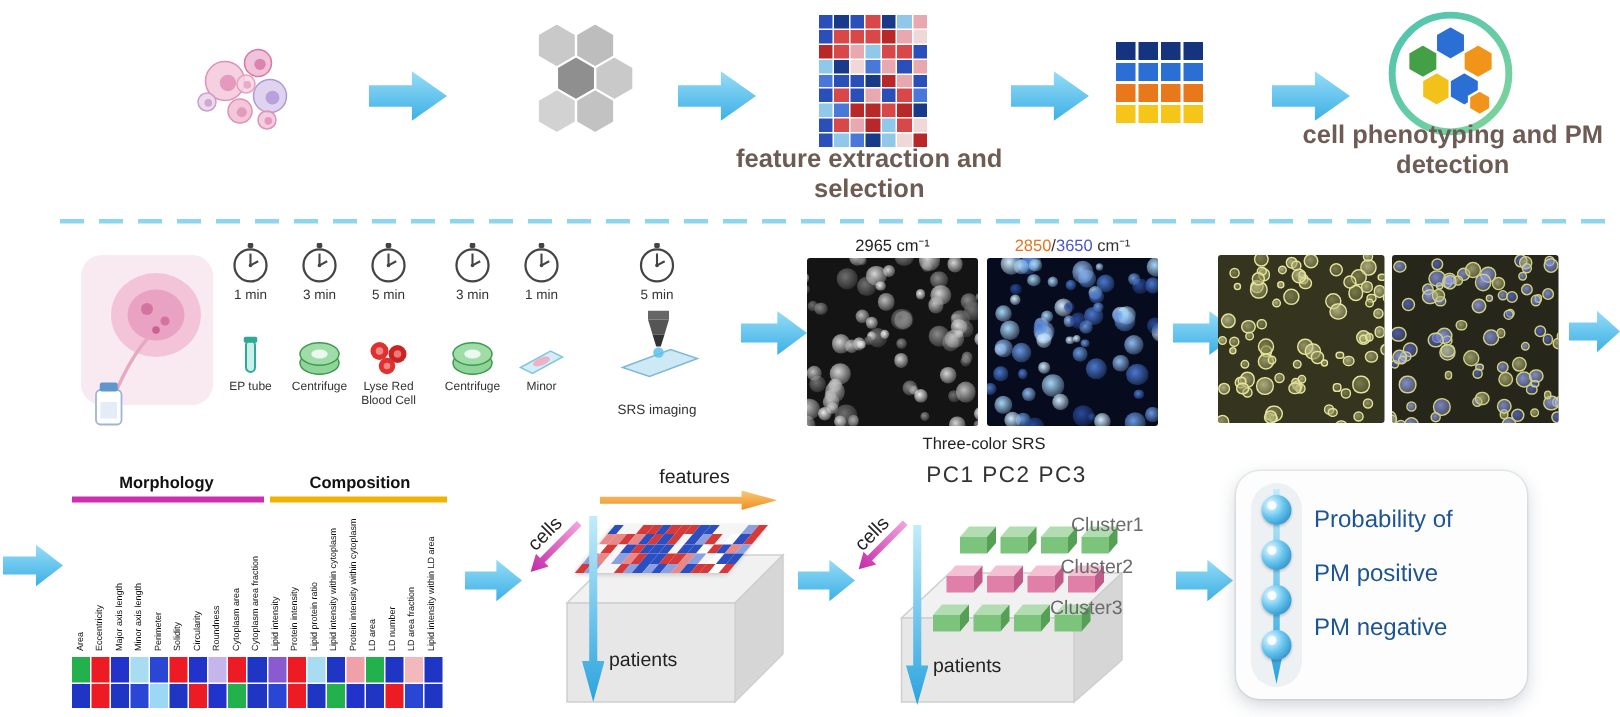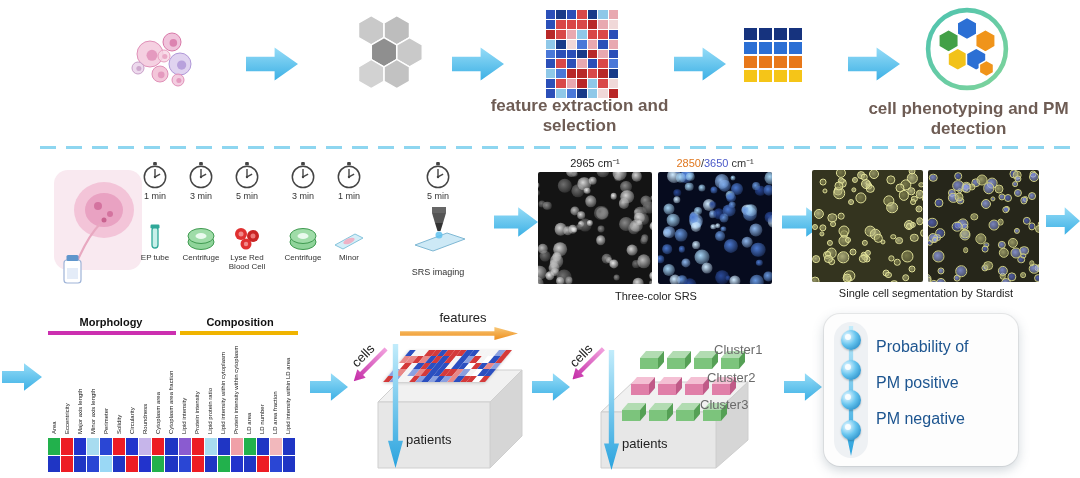--- a/index.html
+++ b/index.html
@@ -162,38 +162,38 @@
     <circle cx="42" cy="42" r="38" fill="#fff" stroke="url(#ringg)" stroke-width="4.5"></circle>
   <polygon points="42,11 51.53,16.5 51.53,27.5 42,33 32.47,27.5 32.47,16.5" fill="#2b6fd4" stroke="#fff" stroke-width="1.5"></polygon>
       <polygon points="60,23 69.53,28.5 69.53,39.5 60,45 50.47,39.5 50.47,28.5" fill="#f0941a" stroke="#fff" stroke-width="1.5"></polygon>
       <polygon points="24,23 33.53,28.5 33.53,39.5 24,45 14.47,39.5 14.47,28.5" fill="#43a047" stroke="#fff" stroke-width="1.5"></polygon>
       <polygon points="33,41 42.53,46.5 42.53,57.5 33,63 23.47,57.5 23.47,46.5" fill="#f2c21a" stroke="#fff" stroke-width="1.5"></polygon>
       <polygon points="51,41 60.53,46.5 60.53,57.5 51,63 41.47,57.5 41.47,46.5" fill="#2b6fd4" stroke="#fff" stroke-width="1.5"></polygon>
       <polygon points="61,53 67.93,57 67.93,65 61,69 54.07,65 54.07,57" fill="#f0941a" stroke="#fff" stroke-width="1.5"></polygon>
     </svg>
 
   <div class="stage-label" style="left:487px;top:96px;width:185px">feature extraction and selection</div>
-  <div class="stage-label" style="left:866px;top:99px;width:205px">cell phenotyping and PM detection</div>
+  <div class="stage-label" style="left:866px;top:80px;width:205px">cell phenotyping and PM detection</div>
 
   <div class="separator" style="left:40px;top:146px;width:1040px"></div>
 
   <svg class="abs" style="left:52px;top:168px" width="92" height="118" viewBox="0 0 92 118">
     <rect x="2" y="2" width="88" height="100" rx="14" fill="#f9e9f0"></rect>
     <ellipse cx="52" cy="42" rx="30" ry="28" fill="#f3c4d8"></ellipse>
     <ellipse cx="52" cy="42" rx="19" ry="17" fill="#e9a2c2"></ellipse>
     <circle cx="46" cy="38" r="4" fill="#d4739f"></circle>
       <circle cx="58" cy="46" r="3" fill="#d4739f"></circle>
       <circle cx="52" cy="52" r="2.5" fill="#c9628f"></circle>
     <path d="M24 96 C 30 82, 38 66, 48 56" stroke="#e8a8c0" stroke-width="2.2" fill="none"></path>
     <rect x="12" y="92" width="17" height="23" rx="3" fill="#fff" stroke="#9fb4d8" stroke-width="1.2"></rect>
     <rect x="14.5" y="87" width="12" height="6" rx="1.5" fill="#5f96cc"></rect>
     <rect x="15" y="100" width="11" height="11" fill="#e4ecf8"></rect>
   </svg>
 
-  <div class="prep-row" style="left:132px;top:162px">
+  <div class="prep-row" style="left:144px;top:162px">
     <div class="prep-col">
       <svg class="clock" viewBox="0 0 28 30">
           <rect x="12" y="0" width="4" height="3.5" rx="1" fill="#444"></rect>
           <circle cx="14" cy="16" r="11.5" fill="#fff" stroke="#444" stroke-width="1.6"></circle>
           <line x1="14" y1="16" x2="14" y2="7.5" stroke="#444" stroke-width="1.5"></line>
           <line x1="14" y1="16" x2="19.5" y2="13" stroke="#444" stroke-width="1.5"></line>
           <circle cx="14" cy="16" r="1.3" fill="#444"></circle>
         </svg>
       <div class="time">1 min</div>
       <div class="prep-icon">
@@ -626,21 +626,20 @@
       <span class="dot" style="height: 7.6px; width: 7.6px; left: 27.1%; top: 5.3%; border: 1px solid rgb(207, 207, 133); background: radial-gradient(circle at 40% 40%, rgba(90, 106, 200, 0.8), rgba(90, 106, 200, 0.267));"></span>
       <span class="dot" style="height: 10.4px; width: 10.4px; left: 68.3%; top: 74.1%; border: 1px solid rgb(207, 207, 133); background: radial-gradient(circle at 40% 40%, rgba(180, 180, 120, 0.8), rgba(180, 180, 120, 0.267));"></span>
       <span class="dot" style="height: 10.9px; width: 10.9px; left: 59.6%; top: 48.8%; border: 1px solid rgb(207, 207, 133); background: radial-gradient(circle at 40% 40%, rgba(142, 156, 232, 0.8), rgba(142, 156, 232, 0.267));"></span>
       <span class="dot" style="height: 8.3px; width: 8.3px; left: 5.3%; top: 102%; border: 1px solid rgb(207, 207, 133); background: radial-gradient(circle at 40% 40%, rgba(142, 156, 232, 0.8), rgba(142, 156, 232, 0.267));"></span>
       <span class="dot" style="height: 8.5px; width: 8.5px; left: 4.7%; top: 7%; border: 1px solid rgb(207, 207, 133); background: radial-gradient(circle at 40% 40%, rgba(142, 156, 232, 0.8), rgba(142, 156, 232, 0.267));"></span>
       <span class="dot" style="height: 7.4px; width: 7.4px; left: 41.8%; top: 41.6%; border: 1px solid rgb(207, 207, 133); background: radial-gradient(circle at 40% 40%, rgba(180, 180, 120, 0.8), rgba(180, 180, 120, 0.267));"></span>
       <span class="dot" style="height: 9.8px; width: 9.8px; left: 34.8%; top: 16.5%; border: 1px solid rgb(207, 207, 133); background: radial-gradient(circle at 40% 40%, rgba(142, 156, 232, 0.8), rgba(142, 156, 232, 0.267));"></span>
       <span class="dot" style="height: 9.3px; width: 9.3px; left: 75.5%; top: 95.3%; border: 1px solid rgb(207, 207, 133); background: radial-gradient(circle at 40% 40%, rgba(90, 106, 200, 0.8), rgba(90, 106, 200, 0.267));"></span>
       <span class="dot" style="height: 7.2px; width: 7.2px; left: 86.5%; top: 27.1%; border: 1px solid rgb(207, 207, 133); background: radial-gradient(circle at 40% 40%, rgba(142, 156, 232, 0.8), rgba(142, 156, 232, 0.267));"></span>
     </div>
-  <div class="caption" style="left:810px;top:287px;width:232px">Single cell segmentation by Stardist</div>
 
   <div class="abs arrow-r" style="left:1046px;top:206px;width:34px;height:30px"></div>
 
   <div class="abs arrow-r" style="left:2px;top:362px;width:40px;height:30px"></div>
 
   <div class="abs" style="left:46px;top:316px;width:260px;height:160px">
     <div class="grp-hdr" style="left:0;top:0;width:130px">Morphology</div>
     <div class="grp-hdr" style="left:132px;top:0;width:124px">Composition</div>
     <div class="abs" style="left: 2px; top: 15px; width: 128px; height: 4px; background: rgb(204, 47, 176);"></div>
     <div class="abs" style="left: 134px; top: 15px; width: 118px; height: 4px; background: rgb(240, 180, 0);"></div>
@@ -801,20 +800,21 @@
       </div>
     <div class="axis-label" style="left:2px;top:38px;transform:rotate(-45deg)">cells</div>
     <div class="abs arrow-d-magenta" style="left:16px;top:32px;width:12px;height:46px;transform:rotate(45deg)"></div>
     <div class="abs arrow-d-blue" style="left:40px;top:34px;width:15px;height:124px"></div>
     <div class="axis-label" style="left:58px;top:122px">patients</div>
   </div>
 
   <div class="abs arrow-r" style="left:532px;top:372px;width:38px;height:30px"></div>
 
   <div class="abs" style="left:566px;top:308px;width:212px;height:170px">
+    <div class="abs" style="left:30px;top:0;width:150px;text-align:center;font-size:15px;color:#333;font-weight:500;letter-spacing:1px">PC1 PC2 PC3</div>
     <svg class="abs" style="left:0;top:46px" width="212" height="124" viewBox="0 0 212 124">
       <polygon points="35,58 150,58 182,28 67,28" fill="#f1f1f1" stroke="#cfcfcf" stroke-width="1"></polygon>
       <polygon points="150,58 182,28 182,86 150,114" fill="#d6d6d6" stroke="#cfcfcf" stroke-width="1"></polygon>
       <polygon points="35,58 150,58 150,114 35,114" fill="#e7e7e7" stroke="#cfcfcf" stroke-width="1"></polygon>
     </svg>
     <svg class="abs" style="left:0;top:0" width="212" height="130" viewBox="0 0 212 130">
         <polygon points="74,50 92,50 98,43 80,43" fill="#b2dcb2"></polygon>
         <rect x="74" y="50" width="18" height="11" fill="#7cc47c"></rect>
         <polygon points="92,50 98,43 98,54 92,61" fill="#55a055"></polygon>
         <polygon points="101,50 119,50 125,43 107,43" fill="#b2dcb2"></polygon>

